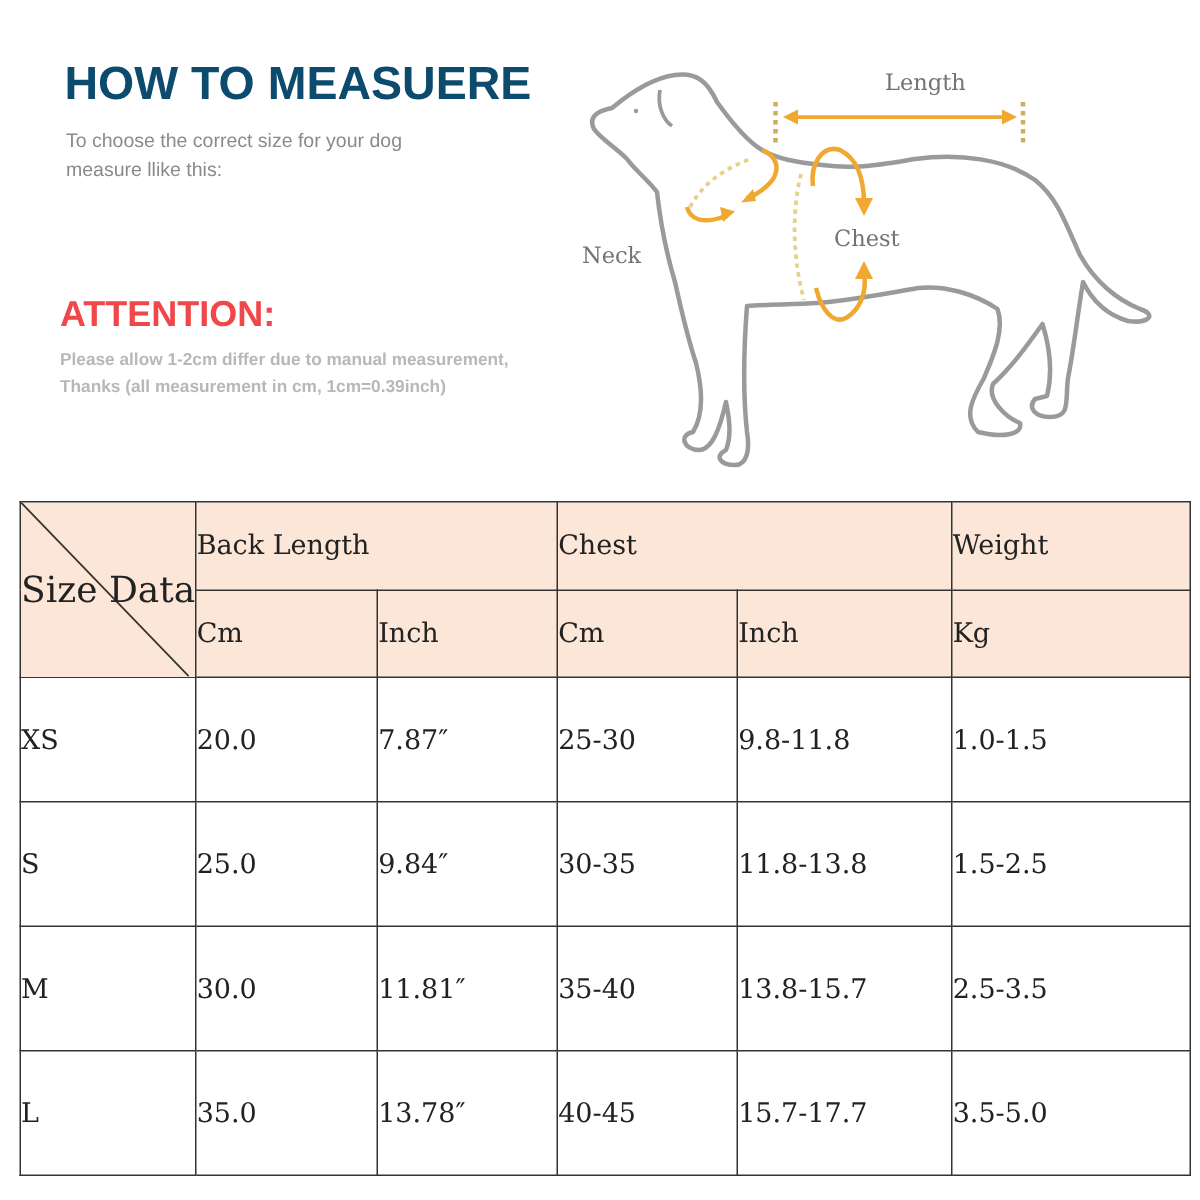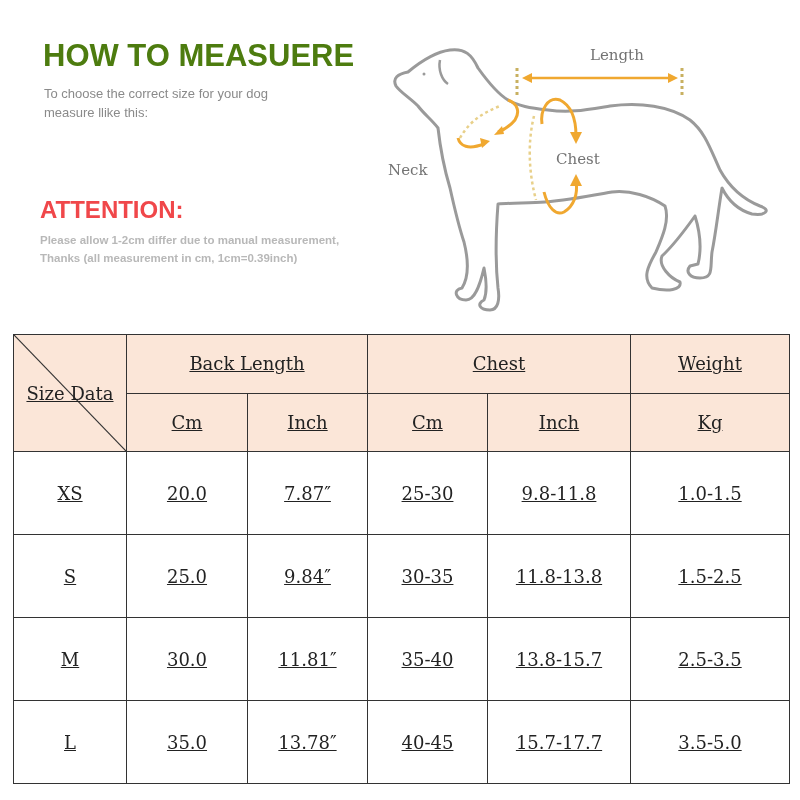--- a/index.html
+++ b/index.html
@@ -4,21 +4,21 @@
   <style>
     html, body { margin: 0; padding: 0; }
     body {
       width: 800px; height: 800px; position: relative; overflow: hidden;
       background: #ffffff;
       font-family: "Liberation Sans", sans-serif;
     }
     .title {
       position: absolute; left: 43px; top: 38px;
       font-family: "Liberation Sans", sans-serif; font-weight: bold;
-      font-size: 31px; color: #4d7c0f; letter-spacing: 0px;
+      font-size: 31px; color: #0c4a6e; letter-spacing: 0px;
       white-space: nowrap;
     }
     .subtitle {
       position: absolute; left: 44px; top: 84px;
       font-size: 13px; line-height: 19px; color: #8a8a8a; width: 290px;
     }
     .attention {
       position: absolute; left: 40px; top: 196px;
       font-weight: bold; font-size: 24px; color: #f0474a;
     }
@@ -35,28 +35,28 @@
       font-size: 15px; color: #737373; white-space: nowrap;
     }
     table.size-table {
       position: absolute; left: 13px; top: 334px;
       border-collapse: collapse;
       font-family: "DejaVu Serif", "Liberation Serif", serif;
       color: #222;
     }
     table.size-table td {
       border: 1.5px solid #333;
-      text-align: center; vertical-align: middle;
-      padding: 0; font-size: 18px; text-decoration: underline;
+      text-align: left; vertical-align: middle;
+      padding: 0; font-size: 18px;
     }
     table.size-table tr.head td { background: #fbe6d8; }
     .corner { position: relative; }
     .corner svg { position: absolute; left: 0; top: 0; }
     .corner span {
-      position: relative; font-size: 18px; white-space: nowrap;
+      position: relative; font-size: 24px; white-space: nowrap;
     }
   </style>
 </head>
 <body>
 
 <div class="title">HOW TO MEASUERE</div>
 <div class="subtitle">
   <div>To choose the correct size for your dog</div>
   <div>measure llike this:</div>
 </div>

